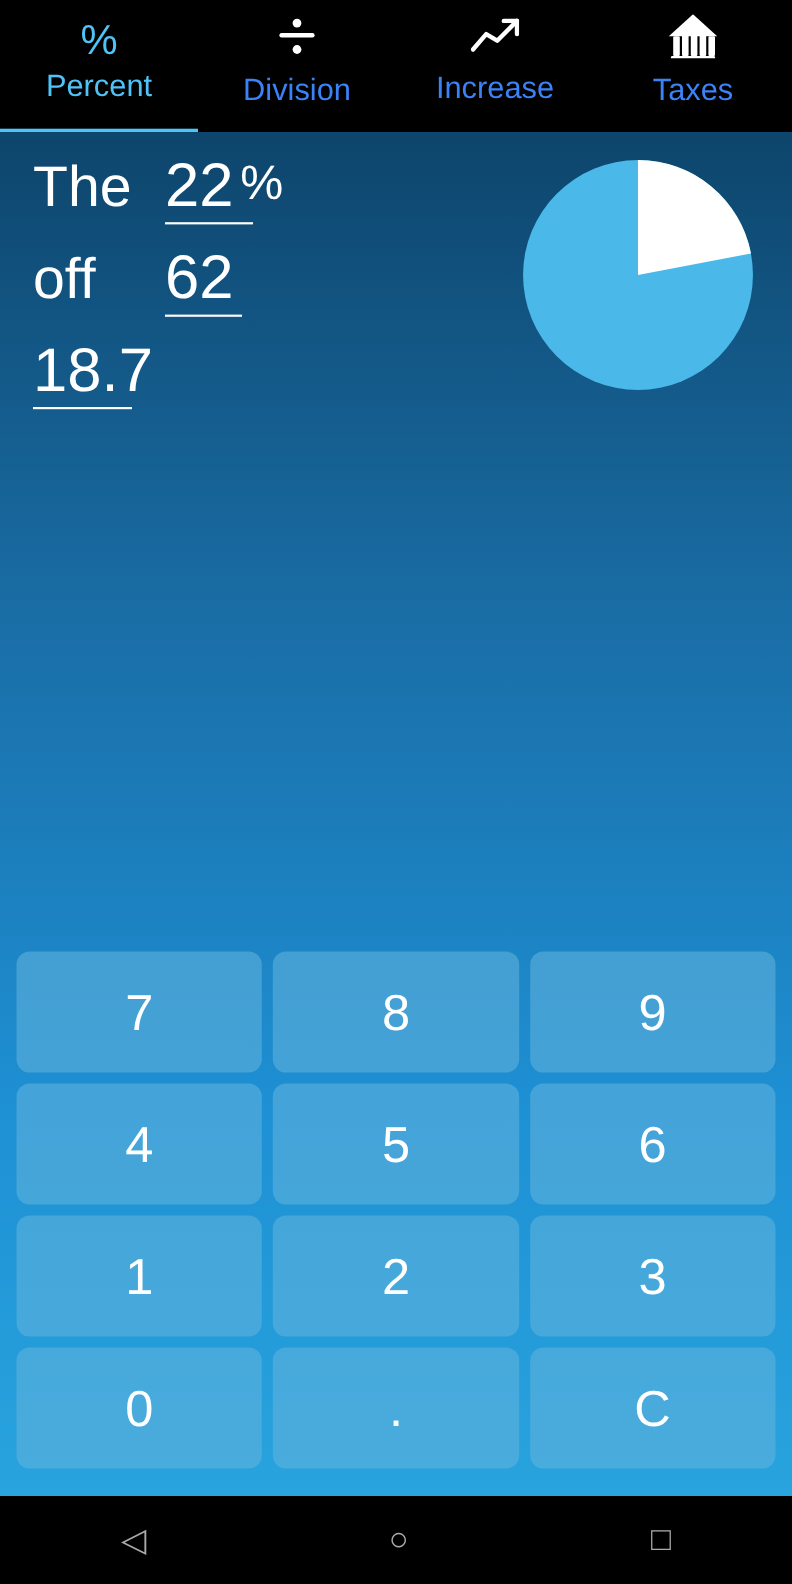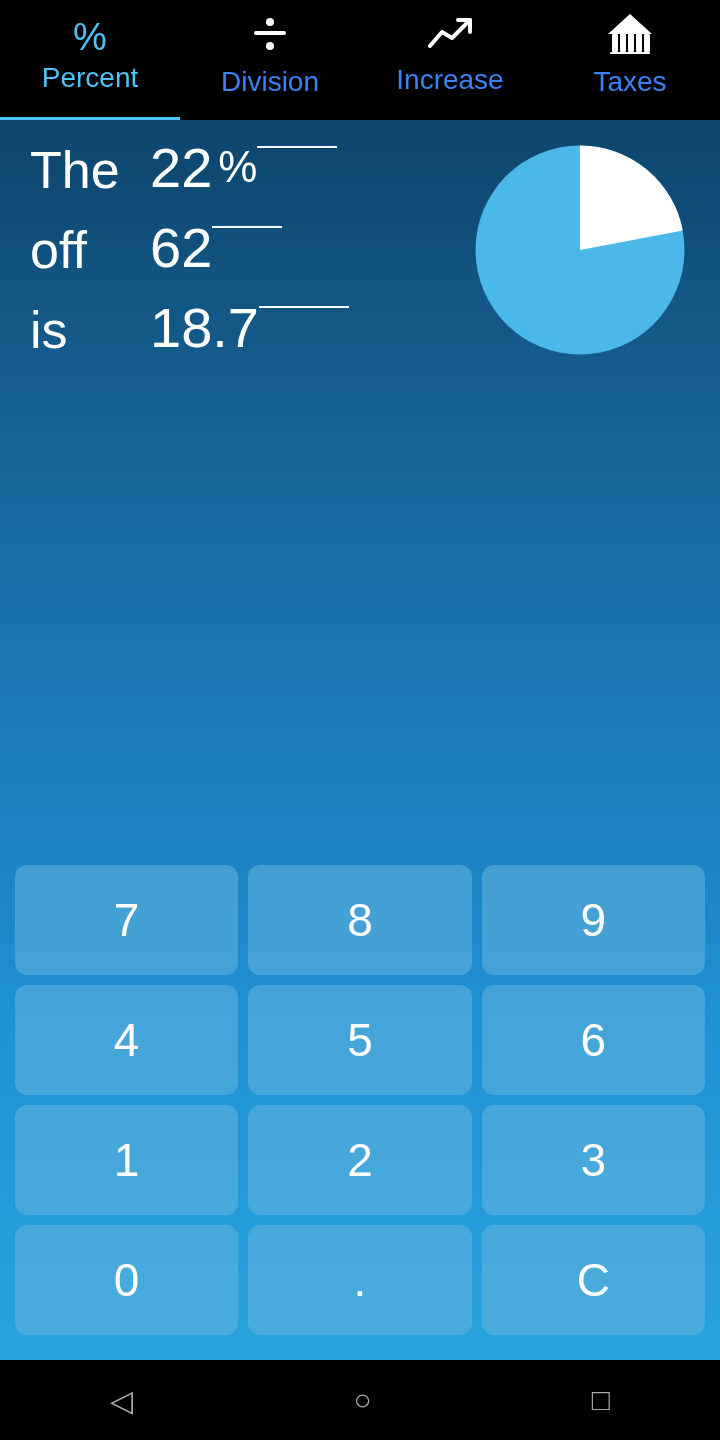--- a/index.html
+++ b/index.html
@@ -68,21 +68,21 @@
 
     .calc-label {
       color: #fff;
       font-size: 52px;
       width: 120px;
       flex-shrink: 0;
     }
 
     .calc-value-wrap {
       display: flex;
-      flex-direction: row;
+      flex-direction: column;
       align-items: flex-start;
     }
 
     .calc-value {
       color: #fff;
       font-size: 56px;
       font-weight: 300;
       line-height: 1;
     }
 
@@ -225,21 +225,20 @@
 
   <div class="calc-row">
     <span class="calc-label">off</span>
     <div class="calc-value-wrap">
       <span class="calc-value">62</span>
       <span class="calc-value-line" style="width:70px;"></span>
     </div>
   </div>
 
   <div class="calc-row">
-    <span class="calc-label">is</span>
     <div class="calc-value-wrap">
       <span class="calc-value">18.7</span>
       <span class="calc-value-line" style="width:90px;"></span>
     </div>
   </div>
 
   <div class="pie-container">
     <svg class="pie-svg" viewBox="0 0 200 200">
 
       <circle cx="100" cy="100" r="95" fill="#4ab8e8"></circle>

